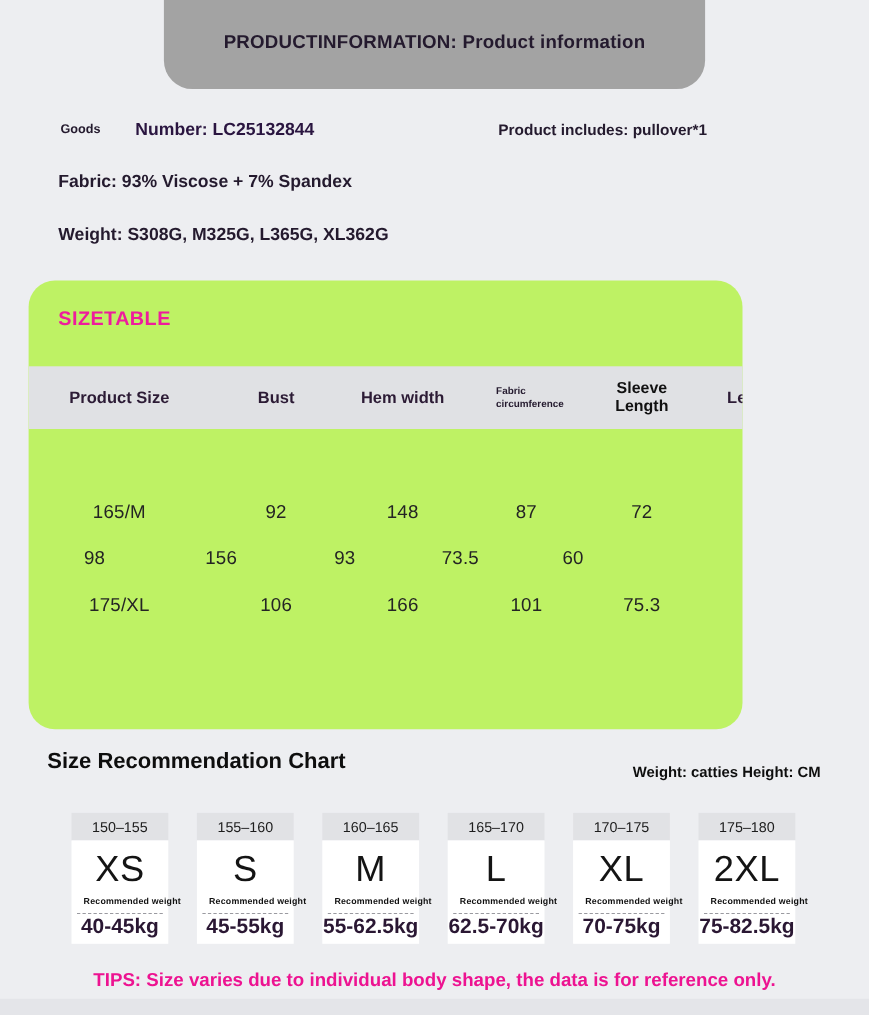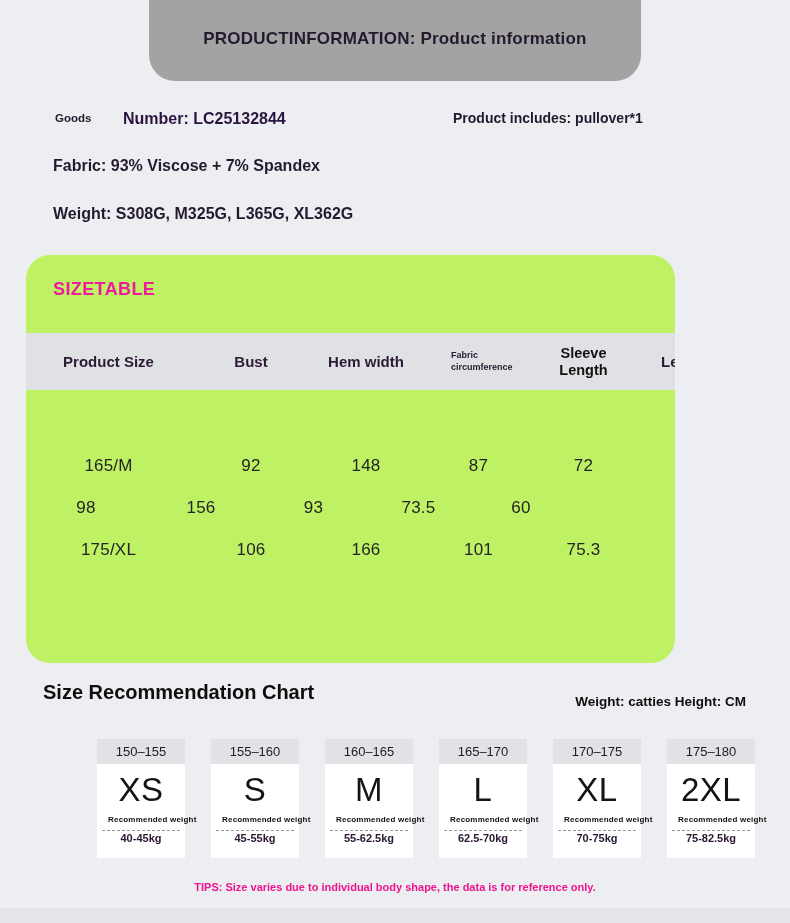--- a/index.html
+++ b/index.html
@@ -108,21 +108,21 @@
   .rec-title {
     position: absolute; left: 43px; top: 681px;
     font-size: 20px; font-weight: bold; color: #0e0e0e;
   }
   .rec-units {
     position: absolute; right: 44px; top: 694px;
     font-size: 13.5px; font-weight: bold; color: #0e0e0e;
   }
   .cards {
     position: absolute; left: 65px; top: 739px;
-    display: flex; gap: 26px; margin-left: 32px;
+    display: flex; gap: 26px;
   }
   .size-card-item { width: 88px; }
   .card-header {
     height: 25px;
     background: #e1e2e5;
     display: flex; align-items: center; justify-content: center;
     font-size: 13px; color: #1d1d1d;
   }
   .card-body {
     background: #ffffff;
@@ -144,30 +144,30 @@
     letter-spacing: 0.2px;
     white-space: nowrap;
     padding-left: 11px;
   }
   .card-dash {
     border-top: 1px dashed #9a9aa0;
     margin: 6px 5px 0 5px;
   }
   .card-weight {
     text-align: center;
-    font-size: 11px; font-weight: bold;
+    font-size: 19px; font-weight: bold;
     color: #2a1733;
     margin-top: 1px;
   }
 
   
   .tips {
     position: absolute; left: 0; top: 881px;
     width: 790px; text-align: center;
-    font-size: 11px; font-weight: bold;
+    font-size: 17px; font-weight: bold;
     color: #ed1391;
   }
   .footer-strip {
     position: absolute; left: 0; top: 908px;
     width: 790px; height: 15px;
     background: #e4e5e9;
   }
 </style>
 </head>
 <body>

